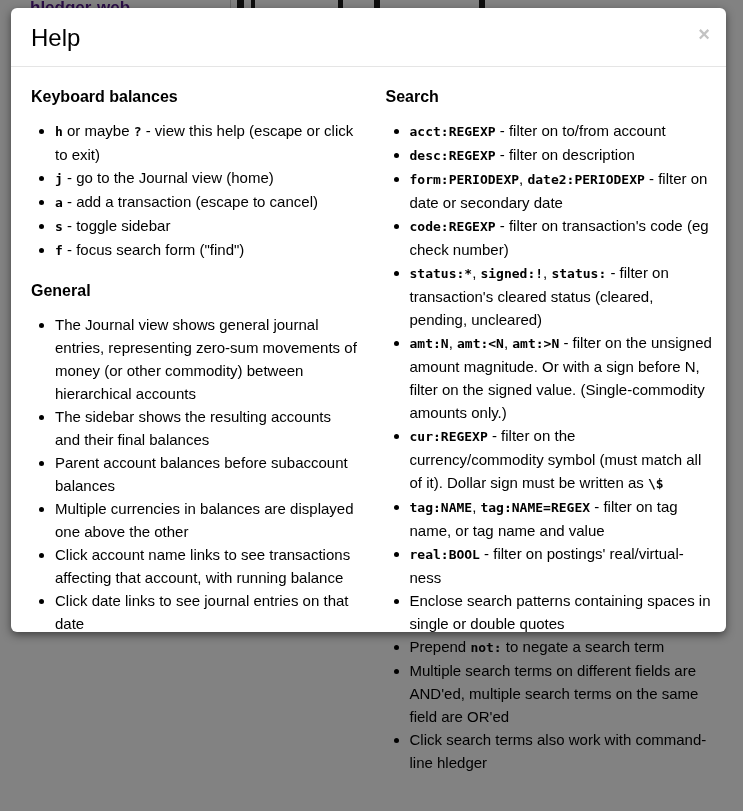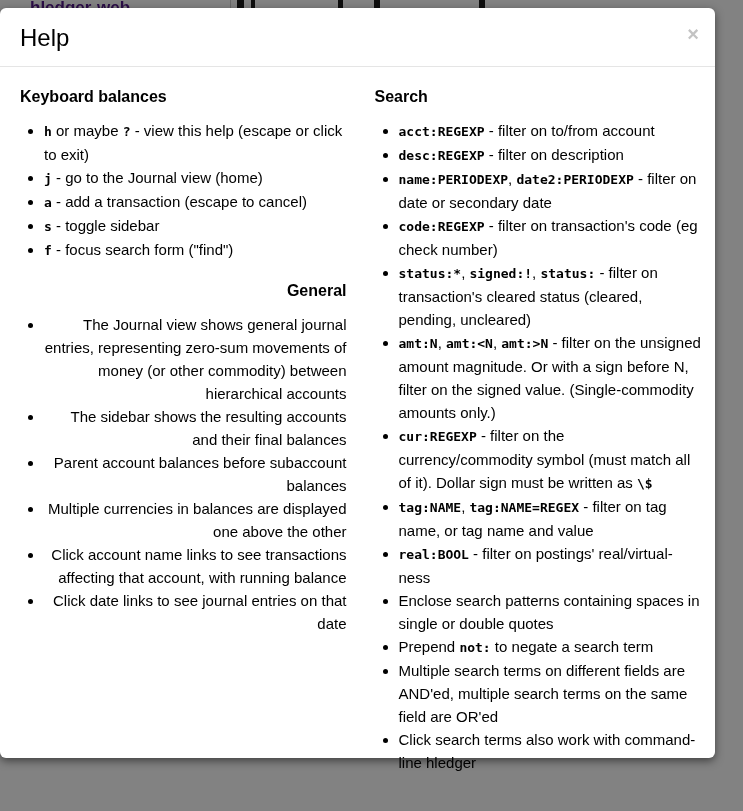--- a/index.html
+++ b/index.html
@@ -25,22 +25,22 @@
   .frag2 { left: 251px; width: 4px; }
   .frag3 { left: 338px; width: 5px; }
   .frag4 { left: 374px; width: 6px; }
   .frag5 { left: 479px; width: 6px; }
 
   
   .overlay { position: absolute; inset: 0; background: rgba(0,0,0,0.49); }
 
   
   .modal {
-    position: absolute; left: 0; top: 8px;
-    width: 715px; height: 750px;
+    position: absolute; left: 11px; top: 8px;
+    width: 715px; height: 624px;
     background: #fff;
     border-radius: 6px;
     box-shadow: 0 3px 9px rgba(0,0,0,0.5);
   }
   .modal-header {
     position: relative;
     padding: 15px 20px 13px 20px;
     border-bottom: 1px solid #e5e5e5;
   }
   .modal-title {
@@ -52,21 +52,21 @@
     font-size: 20px; font-weight: bold; line-height: 20px;
     color: #c3c3c3;
     font-family: "Liberation Sans", sans-serif;
   }
   .modal-body {
     display: grid;
     grid-template-columns: 1fr 1fr;
     column-gap: 28px;
     padding: 20px 14px 28px 20px;
   }
-  .help-section + .help-section { margin-top: 19px; text-align: right; }
+  .help-section + .help-section { margin-top: 19px; }
   .help-section h4 {
     font-size: 16px; font-weight: bold; line-height: 19px;
     margin: 0 0 13px 0;
   }
   .help-section ul { margin: 0; padding-left: 24px; }
   .help-section li {
     font-size: 15px; line-height: 23px; color: #000;
   }
   .help-section code {
     font-family: "DejaVu Sans Mono", "Liberation Mono", monospace;
@@ -119,21 +119,21 @@
               <li>Click date links to see journal entries on that date</li>
             </ul>
           </div>
         </div>
       <div class="col">
           <div class="help-section">
             <h4>Search</h4>
             <ul>
               <li><code>acct:REGEXP</code> - filter on to/from account</li>
               <li><code>desc:REGEXP</code> - filter on description</li>
-              <li><code>name:PERIODEXP</code>, <code>date2:PERIODEXP</code> - filter on date or secondary date</li>
+              <li><code>form:PERIODEXP</code>, <code>date2:PERIODEXP</code> - filter on date or secondary date</li>
               <li><code>code:REGEXP</code> - filter on transaction's code (eg check number)</li>
               <li><code>status:*</code>, <code>signed:!</code>, <code>status:</code> - filter on transaction's cleared status (cleared, pending, uncleared)</li>
               <li><code>amt:N</code>, <code>amt:&lt;N</code>, <code>amt:&gt;N</code> - filter on the unsigned amount magnitude. Or with a sign before N, filter on the signed value. (Single-commodity amounts only.)</li>
               <li><code>cur:REGEXP</code> - filter on the currency/commodity symbol (must match all of it). Dollar sign must be written as <code>\$</code></li>
               <li><code>tag:NAME</code>, <code>tag:NAME=REGEX</code> - filter on tag name, or tag name and value</li>
               <li><code>real:BOOL</code> - filter on postings' real/virtual-ness</li>
               <li>Enclose search patterns containing spaces in single or double quotes</li>
               <li>Prepend <code>not:</code> to negate a search term</li>
               <li>Multiple search terms on different fields are AND'ed, multiple search terms on the same field are OR'ed</li>
               <li>Click search terms also work with command-line hledger</li>

